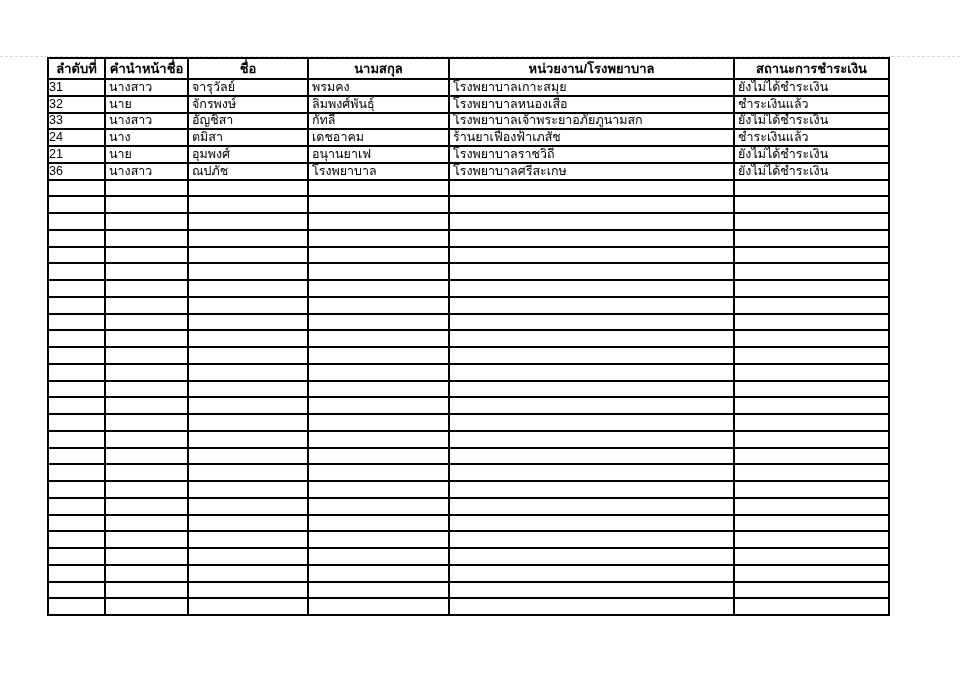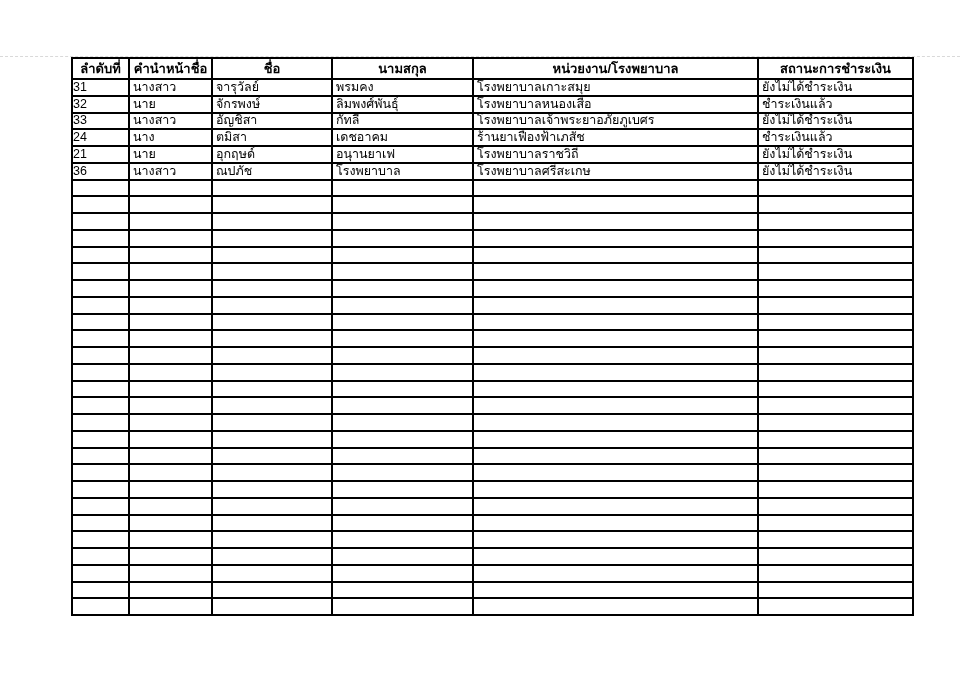--- a/index.html
+++ b/index.html
@@ -18,21 +18,21 @@
   .page-break-line {
     position: absolute;
     top: 56px;
     left: 0;
     width: 960px;
     height: 0;
     border-top: 1px dashed #d9d9d9;
   }
   .table-wrap {
     position: absolute;
-    left: 71px;
+    left: 47px;
     top: 57px;
   }
   table.reg-table {
     border-collapse: separate;
     border-spacing: 0;
     table-layout: fixed;
     width: 841px;
     border-top: 2px solid #000000;
     border-left: 2px solid #000000;
   }
@@ -106,35 +106,35 @@
           <td class="c-text">จักรพงษ์</td>
           <td class="c-text">ลิ่มพงศ์พันธุ์</td>
           <td class="c-text">โรงพยาบาลหนองเสือ</td>
           <td class="c-text">ชำระเงินแล้ว</td>
         </tr>
         <tr>
           <td class="c-no">33</td>
           <td class="c-text">นางสาว</td>
           <td class="c-text">อัญชิสา</td>
           <td class="c-text">กัทลี</td>
-          <td class="c-text">โรงพยาบาลเจ้าพระยาอภัยภูเบศร</td>
+          <td class="c-text">โรงพยาบาลเจ้าพระยาอภัยภูนามสก</td>
           <td class="c-text">ยังไม่ได้ชำระเงิน</td>
         </tr>
         <tr>
           <td class="c-no">24</td>
           <td class="c-text">นาง</td>
           <td class="c-text">ตมิสา</td>
           <td class="c-text">เดชอาคม</td>
           <td class="c-text">ร้านยาเฟื่องฟ้าเภสัช</td>
           <td class="c-text">ชำระเงินแล้ว</td>
         </tr>
         <tr>
           <td class="c-no">21</td>
           <td class="c-text">นาย</td>
-          <td class="c-text">อุกฤษด์</td>
+          <td class="c-text">อุมพงศ์</td>
           <td class="c-text">อนุานยาเฟ</td>
           <td class="c-text">โรงพยาบาลราชวิถี</td>
           <td class="c-text">ยังไม่ได้ชำระเงิน</td>
         </tr>
         <tr>
           <td class="c-no">36</td>
           <td class="c-text">นางสาว</td>
           <td class="c-text">ณปภัช</td>
           <td class="c-text">โรงพยาบาล</td>
           <td class="c-text">โรงพยาบาลศรีสะเกษ</td>

